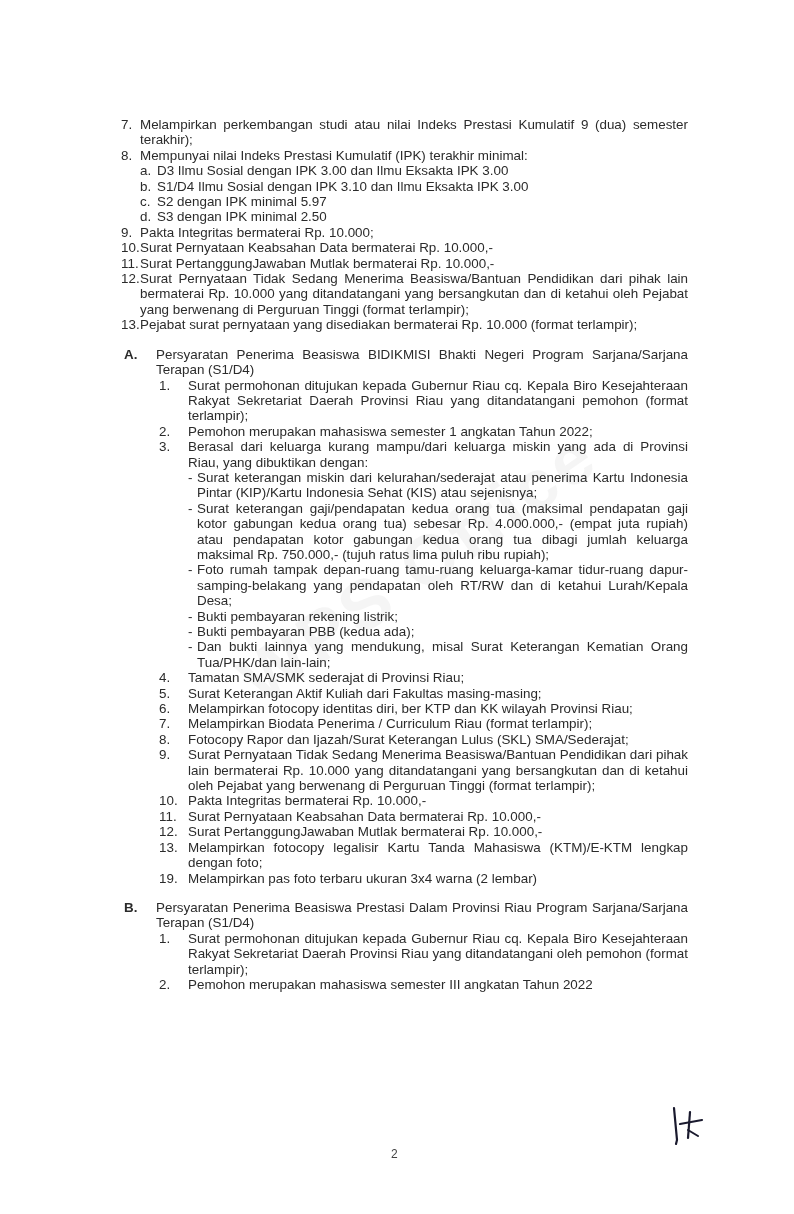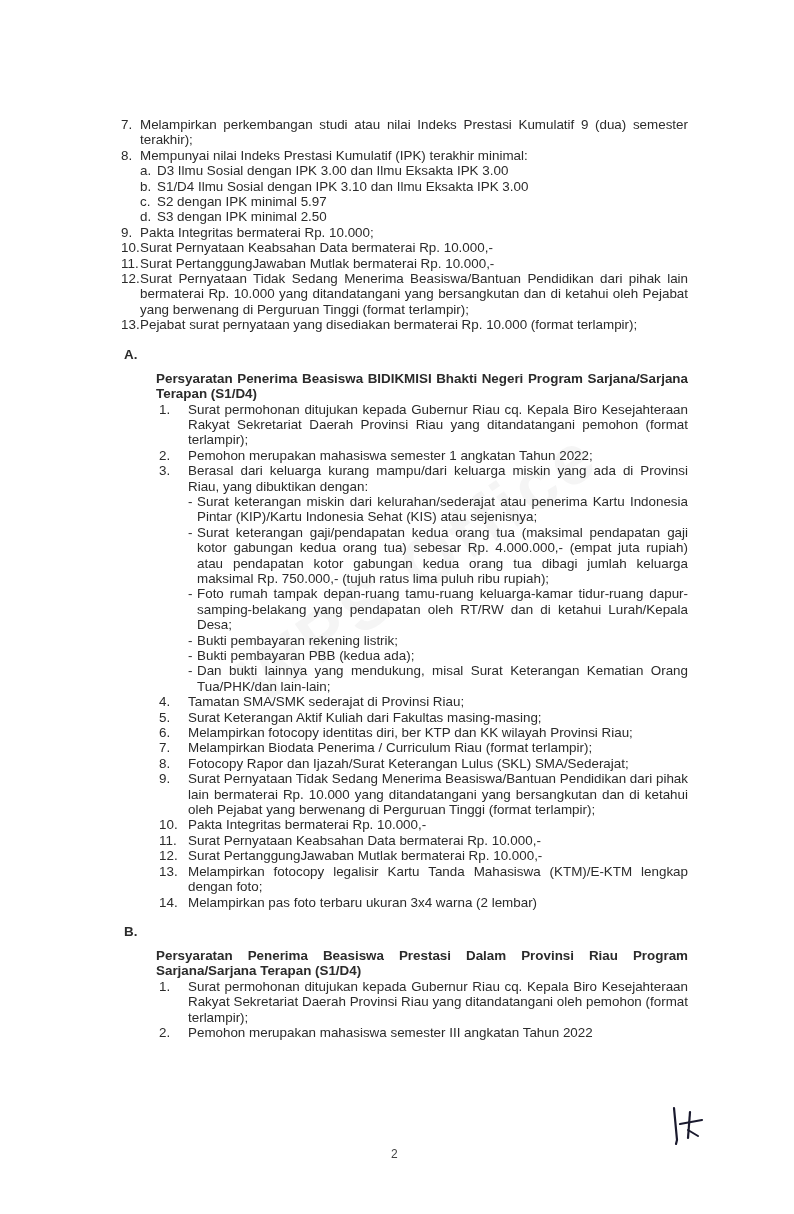--- a/index.html
+++ b/index.html
@@ -12,21 +12,21 @@
   .txt { flex: 1 1 auto; text-align: justify; }
   
   .top .num { width: 19px; }
   .sub { padding-left: 19px; }
   .sub .num { width: 17px; }
   .gap { height: 14px; }
   
   .sec-title { margin-left: -3px; }
   .lettered { padding-left: 3px; }
   .lettered > .row > .num { width: 32px; font-weight: bold; }
-  .lettered > .row > .txt { font-weight: bold; margin-top: 24px; }
+  .lettered > .row > .txt { font-weight: normal; }
   .items { padding-left: 35px; }
   .items .num { width: 29px; }
   .dash { padding-left: 29px; }
   .dash .num { width: 9px; }
   .it { }
   .page-number { position: absolute; left: 391px; top: 1147px; font-size: 12px; color: #444; }
   .initials { position: absolute; left: 668px; top: 1100px; width: 50px; height: 50px; }
   .watermark { position: absolute; left: 210px; top: 560px; font-size: 70px; color: rgba(120,120,120,0.07);
                transform: rotate(-35deg); font-weight: bold; letter-spacing: 4px; white-space: nowrap; pointer-events: none; }
 </style>
@@ -168,21 +168,21 @@
         </div>
         <div class="row">
           <span class="num">12.</span>
           <span class="txt">Surat PertanggungJawaban Mutlak bermaterai Rp. 10.000,-</span>
         </div>
         <div class="row">
           <span class="num">13.</span>
           <span class="txt">Melampirkan fotocopy legalisir Kartu Tanda Mahasiswa (KTM)/E-KTM lengkap dengan foto;</span>
         </div>
         <div class="row">
-          <span class="num">14.</span>
+          <span class="num">19.</span>
           <span class="txt">Melampirkan pas foto terbaru ukuran 3x4 warna (2 lembar)</span>
         </div>
       </div>
     </div>
 
     <div class="gap"></div>
 
     <div class="lettered">
       <div class="row">
         <span class="num">B.</span>

